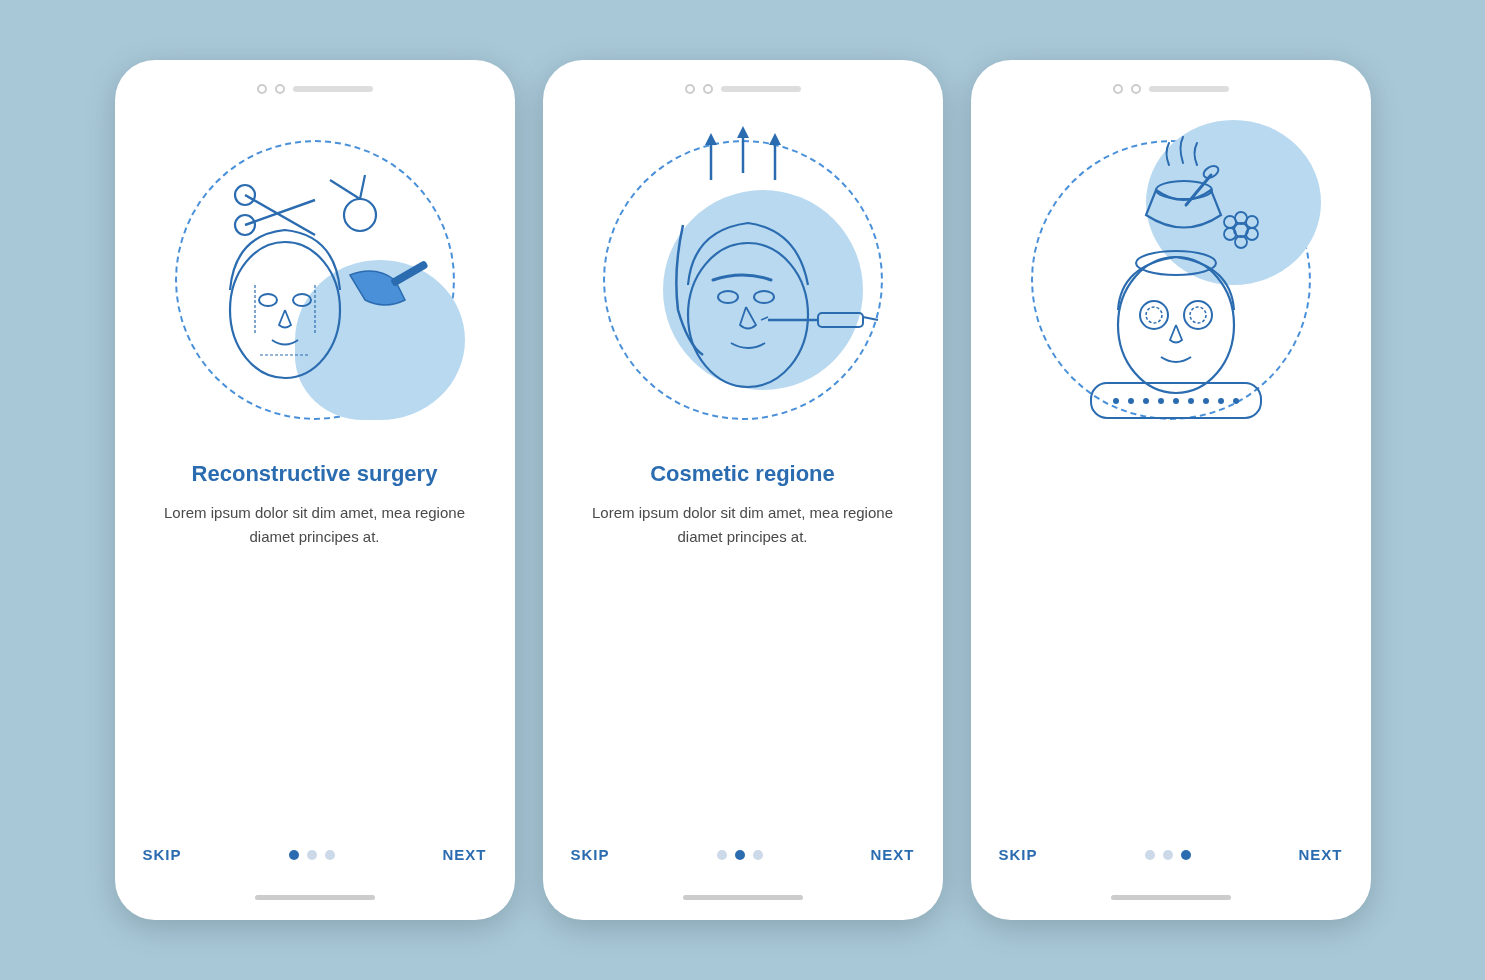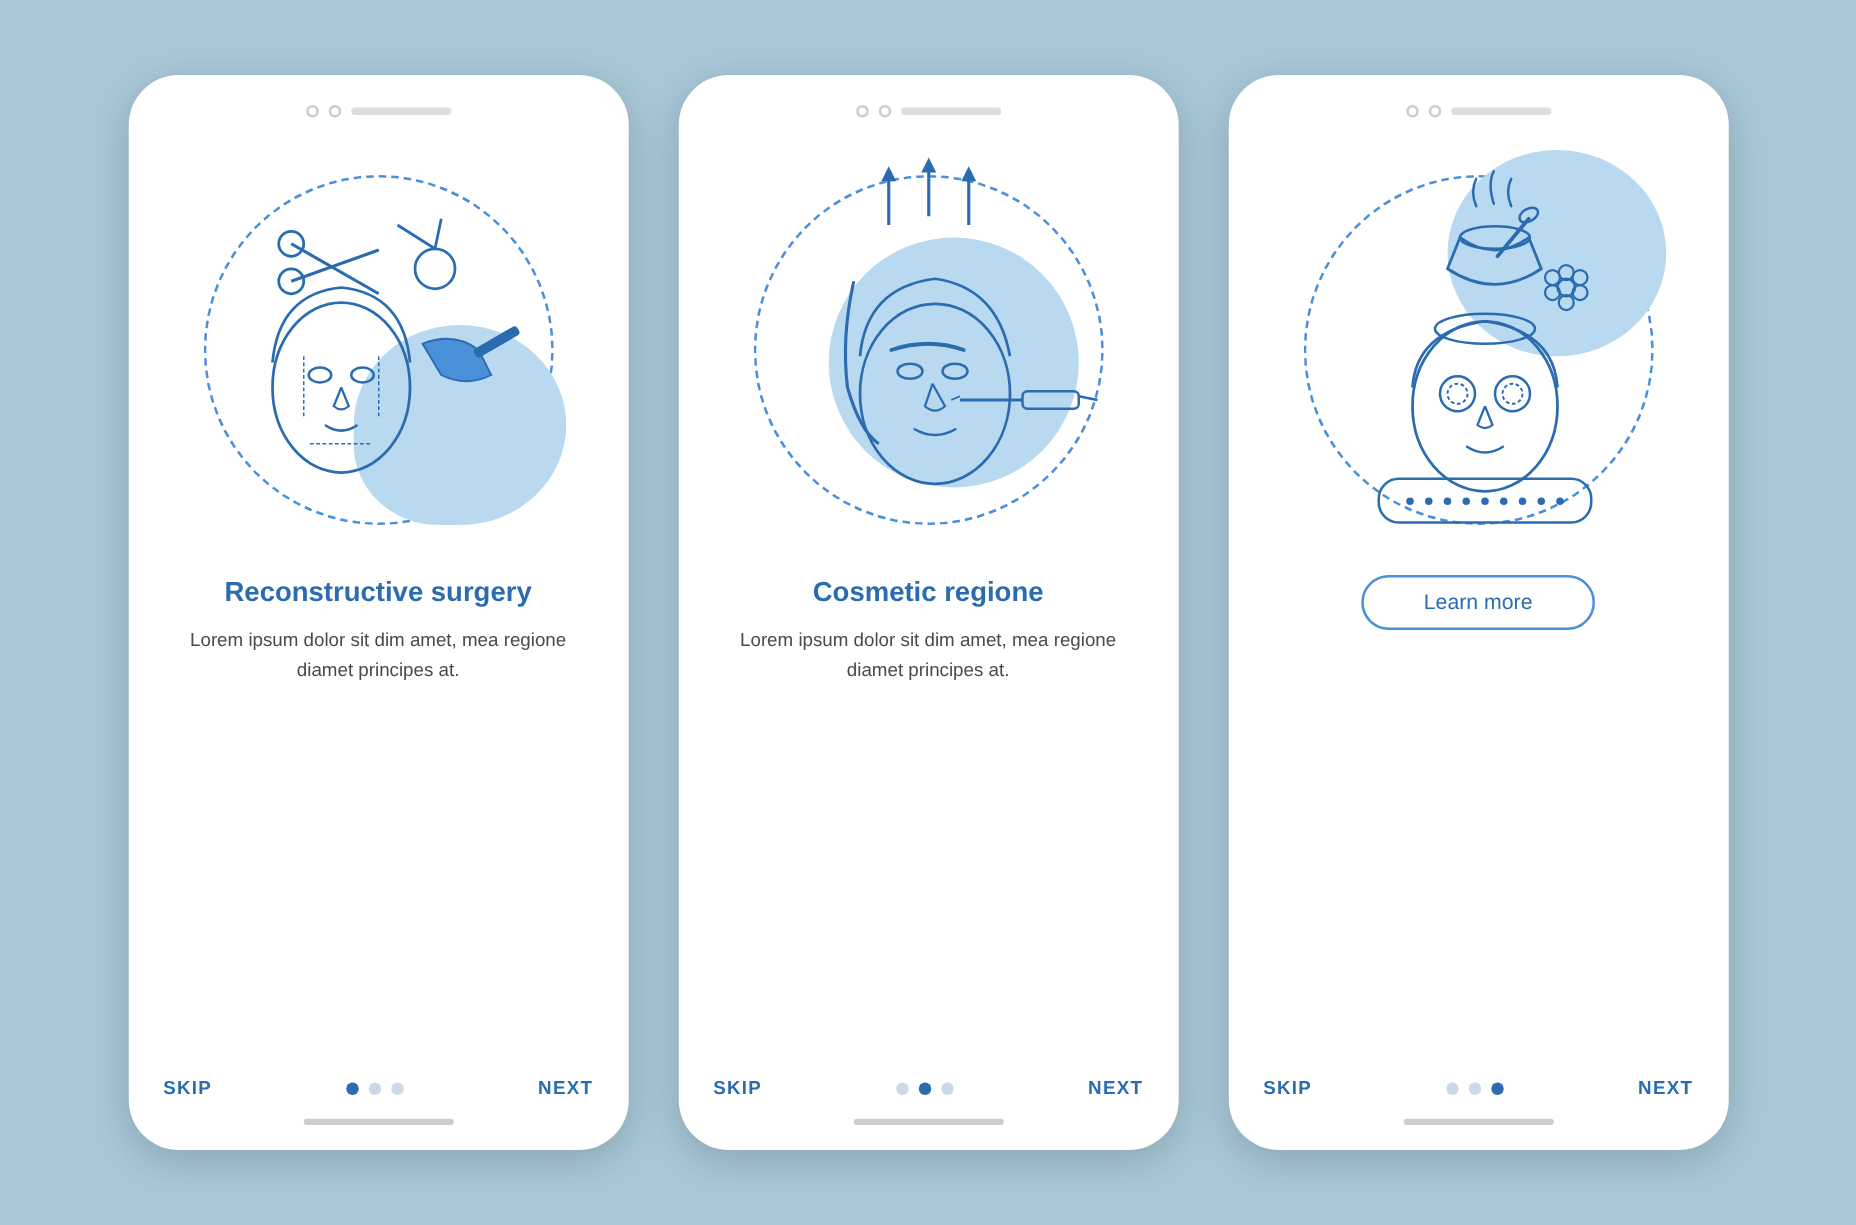--- a/index.html
+++ b/index.html
@@ -10,21 +10,21 @@
       background-color: #a8c8d8;
       display: flex;
       align-items: center;
       justify-content: center;
       font-family: 'Segoe UI', Arial, sans-serif;
       overflow: hidden;
     }
 
     .phones-container {
       display: flex;
-      gap: 40px;
+      gap: 28px;
       align-items: flex-start;
     }
 
     .phone {
       width: 400px;
       height: 860px;
       background: white;
       border-radius: 40px;
       box-shadow: 0 8px 32px rgba(0,0,0,0.18);
       display: flex;
@@ -131,21 +131,21 @@
     .phone-bottom {
       width: 100%;
       padding: 0 28px;
       margin-top: auto;
     }
 
     .nav-row {
       display: flex;
       align-items: center;
       justify-content: space-between;
-      margin-bottom: 16px;
+      margin-bottom: 32px;
     }
 
     .nav-skip, .nav-next {
       font-size: 15px;
       font-weight: 600;
       letter-spacing: 1px;
       color: #2b6cb0;
       cursor: pointer;
     }
 
@@ -348,21 +348,20 @@
         <circle cx="125" cy="276" r="3" fill="#2b6cb0"></circle>
         <circle cx="140" cy="276" r="3" fill="#2b6cb0"></circle>
         <circle cx="155" cy="276" r="3" fill="#2b6cb0"></circle>
         <circle cx="170" cy="276" r="3" fill="#2b6cb0"></circle>
         <circle cx="185" cy="276" r="3" fill="#2b6cb0"></circle>
         <circle cx="200" cy="276" r="3" fill="#2b6cb0"></circle>
         <circle cx="215" cy="276" r="3" fill="#2b6cb0"></circle>
       </svg>
     </div>
     <div class="text-area">
-      <button class="learn-more-btn">Learn more</button>
     </div>
     <div class="phone-bottom">
       <div class="nav-row">
         <span class="nav-skip">SKIP</span>
         <div class="dots-row">
           <div class="dot"></div>
           <div class="dot"></div>
           <div class="dot active"></div>
         </div>
         <span class="nav-next">NEXT</span>

